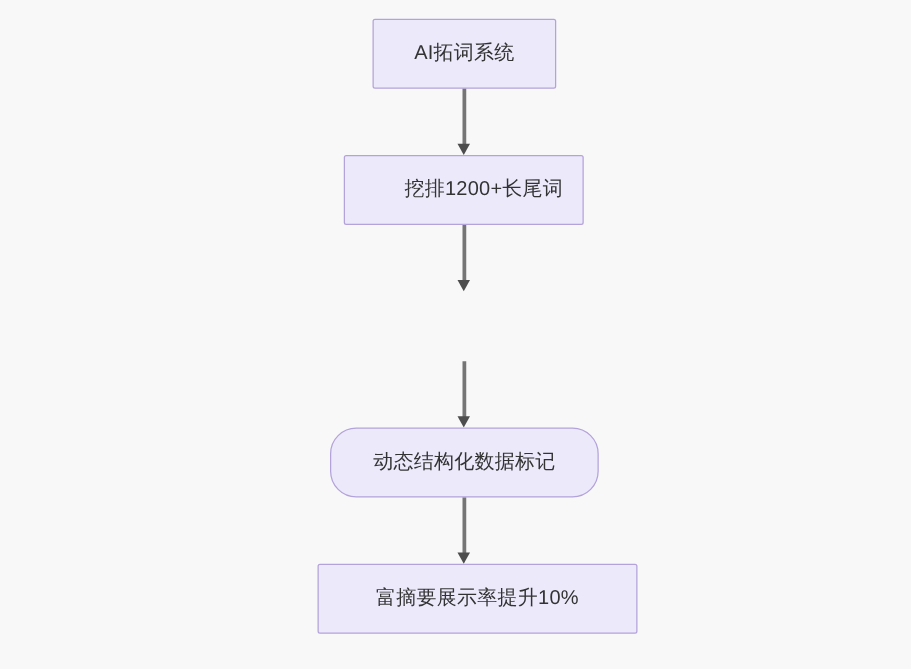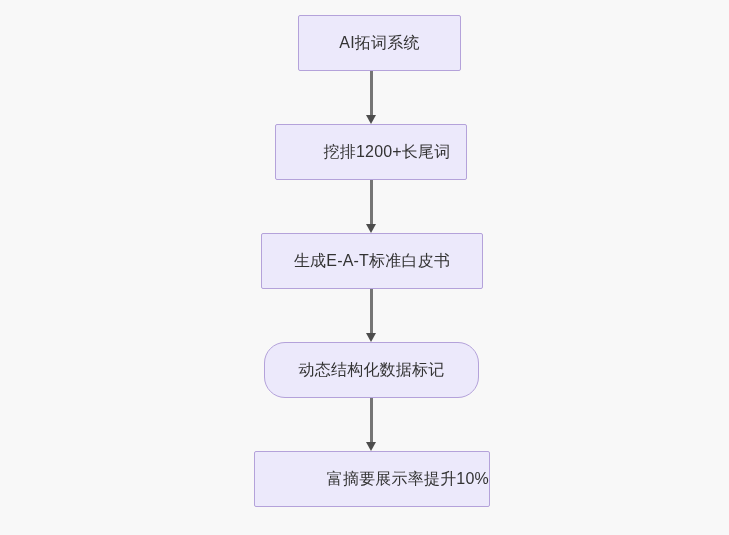--- a/index.html
+++ b/index.html
@@ -56,53 +56,50 @@
     border-left: 5.5px solid transparent;
     border-right: 5.5px solid transparent;
     border-top: 9px solid #4d4d4d;
   }
 </style>
 </head>
 <body>
 
 <div id="flowchart">
 
-  <div class="node" style="left:298px; top:15px; width:163px; height:56px;">
+  <div class="node" style="left:298px; top:15px; width:147px; height:56px;">
     <span class="node-label">AI拓词系统</span>
   </div>
 
   <div class="edge" style="left:371px; top:71px;">
     <div class="edge-line" style="height:45px;"></div>
     <div class="edge-arrow" style="top:44px;"></div>
   </div>
 
   <div class="node" style="left:275px; top:124px; width:192px; height:56px;padding-left:32px;">
     <span class="node-label">挖排1200+长尾词</span>
   </div>
 
   <div class="edge" style="left:371px; top:180px;">
     <div class="edge-line" style="height:45px;"></div>
     <div class="edge-arrow" style="top:44px;"></div>
   </div>
 
-  <div class="node" style="left:261px; top:233px; width:222px; height:56px;">
-    <span class="node-label">生成E-A-T标准白皮书</span>
-  </div>
 
   <div class="edge" style="left:371px; top:289px;">
     <div class="edge-line" style="height:45px;"></div>
     <div class="edge-arrow" style="top:44px;"></div>
   </div>
 
   <div class="node" style="left:264px; top:342px; width:215px; height:56px;border-radius:21px;">
     <span class="node-label">动态结构化数据标记</span>
   </div>
 
   <div class="edge" style="left:371px; top:398px;">
     <div class="edge-line" style="height:45px;"></div>
     <div class="edge-arrow" style="top:44px;"></div>
   </div>
 
-  <div class="node" style="left:254px; top:451px; width:236px; height:56px;justify-content:flex-end;">
+  <div class="node" style="left:254px; top:451px; width:256px; height:56px;">
     <span class="node-label">富摘要展示率提升10%</span>
   </div>
 
 </div>
 
 </body></html>

